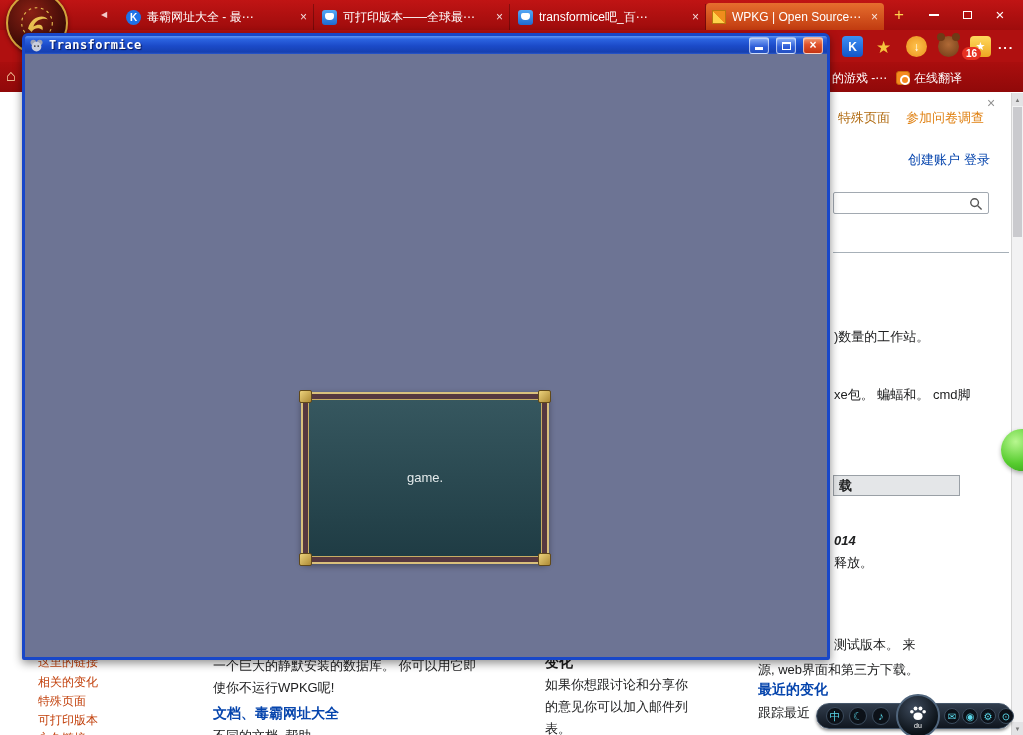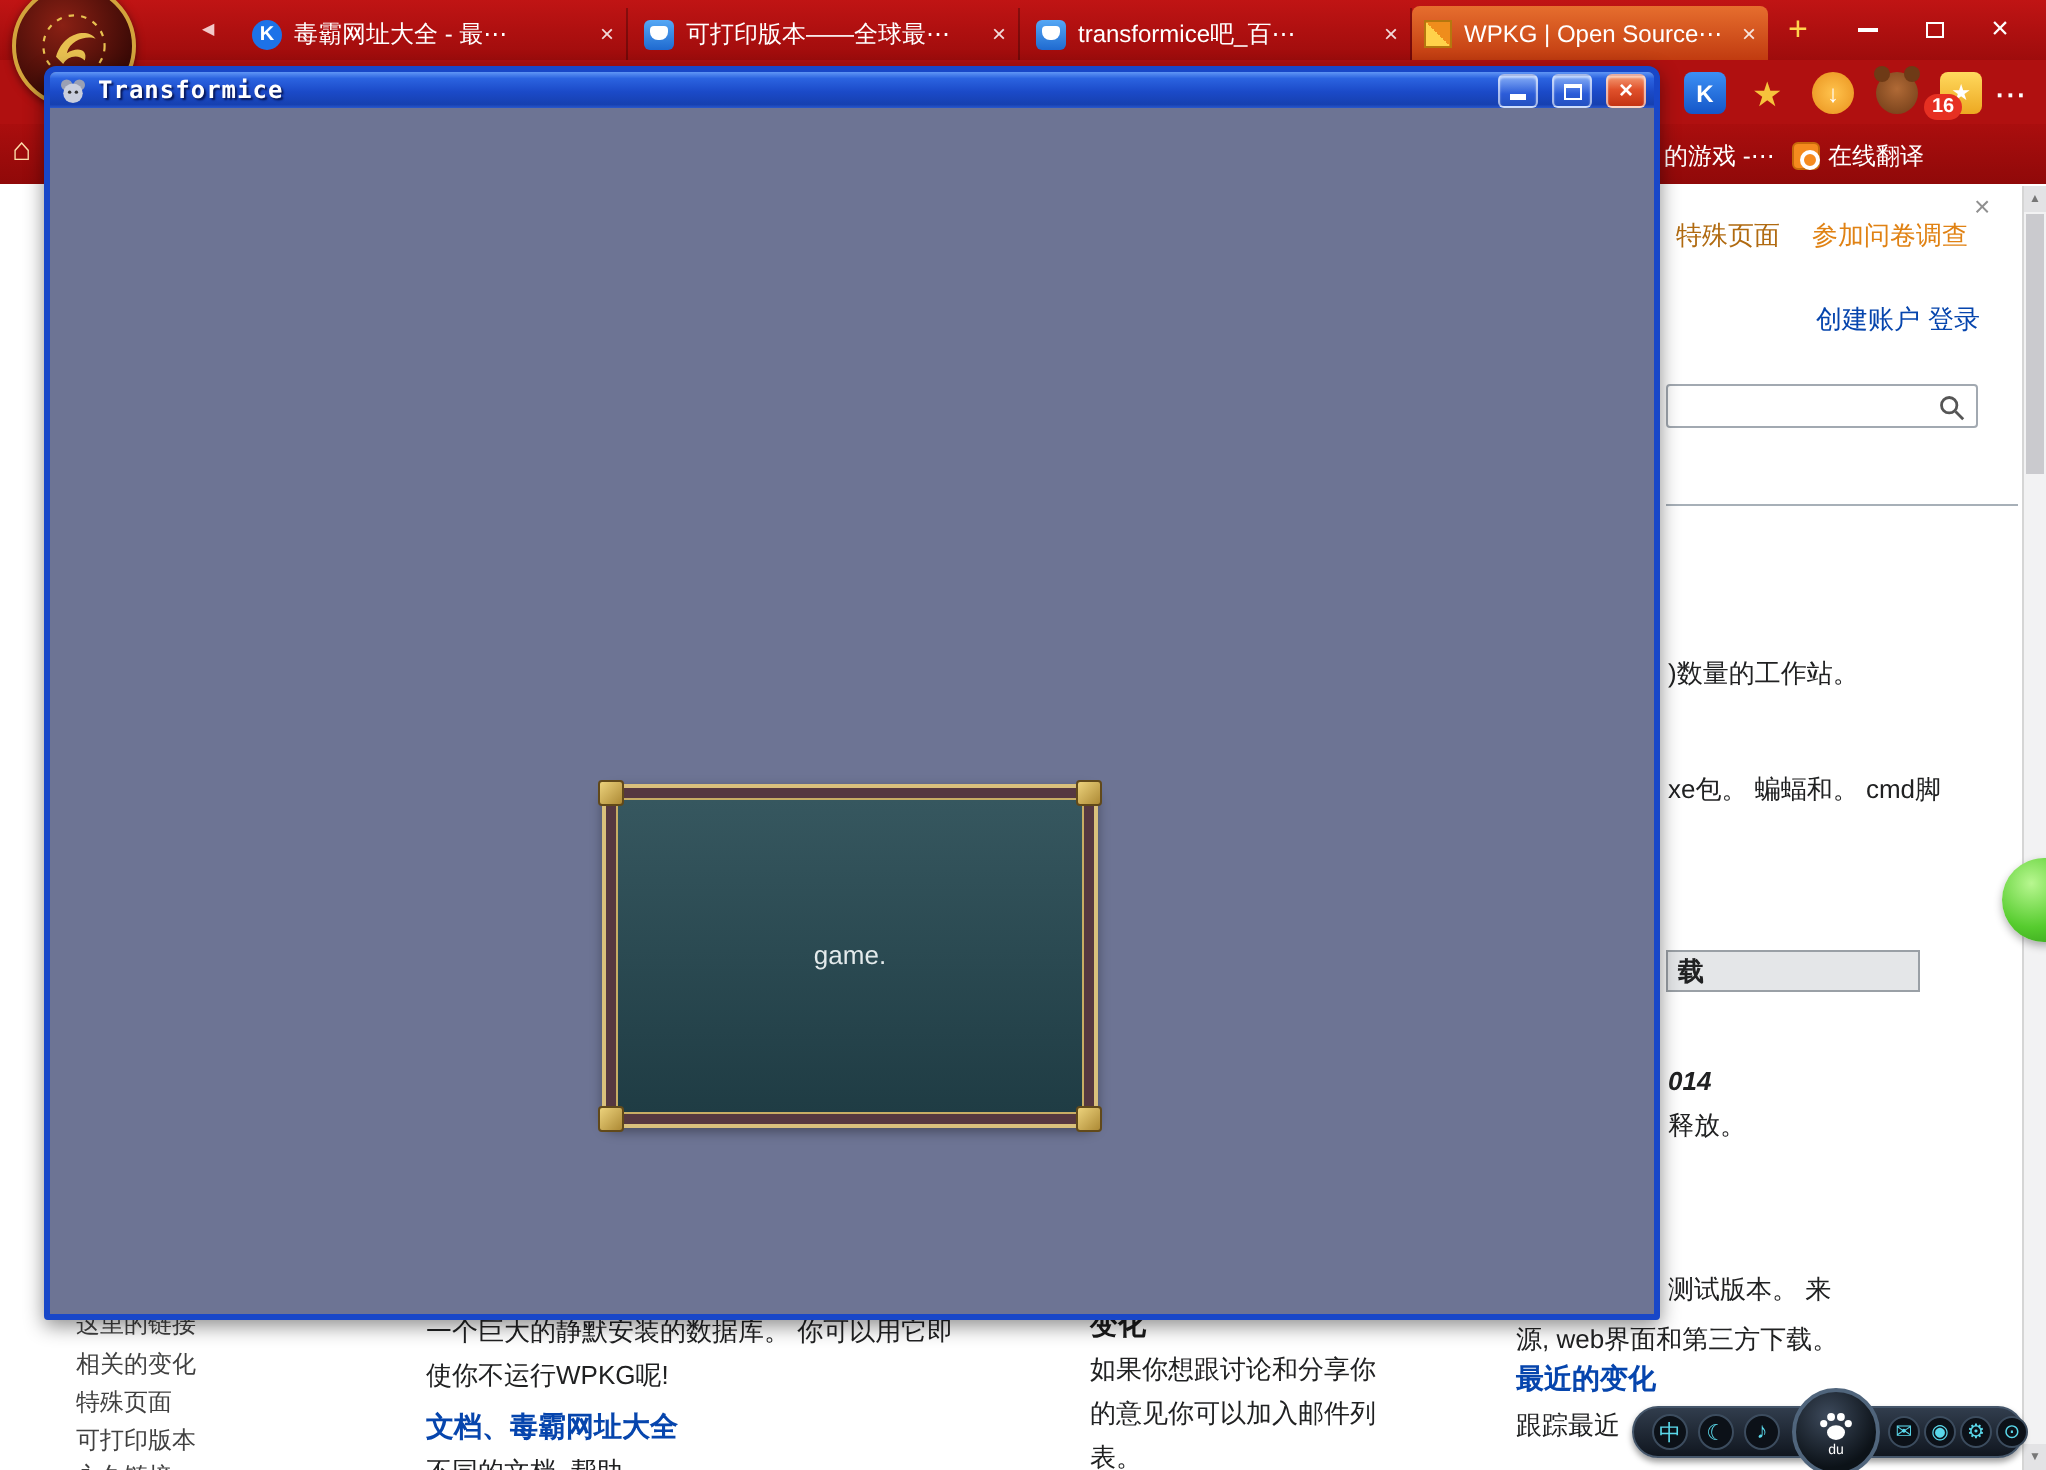--- a/index.html
+++ b/index.html
@@ -3,21 +3,21 @@
 <meta charset="utf-8">
 <style>
   * { margin:0; padding:0; box-sizing:border-box; }
   body { font-family:"Liberation Sans", sans-serif; background:#333; }
   .screen { position:relative; width:1023px; height:735px; overflow:hidden; background:#fff; }
 
   
   .page { position:absolute; left:0; top:92px; width:1023px; height:643px; background:#fff; }
   .t  { position:absolute; font-size:13px; color:#202122; white-space:nowrap; }
   .lk { position:absolute; font-size:13px; color:#0645ad; white-space:nowrap; cursor:pointer; }
-  .sk { position:absolute; font-size:12px; color:#404040; white-space:nowrap; cursor:pointer; }
+  .sk { position:absolute; font-size:12px; color:#c2410c; white-space:nowrap; cursor:pointer; }
   .hblue { position:absolute; font-size:14px; font-weight:bold; color:#0645ad; white-space:nowrap; cursor:pointer; }
   .hdark { position:absolute; font-size:14px; font-weight:bold; color:#1a1a1a; white-space:nowrap; }
   .search { position:absolute; width:156px; height:22px; border:1px solid #a2a9b1; border-radius:2px; background:#fff; padding:0 22px 0 6px; font-size:13px; }
   .mag { position:absolute; width:14px; height:14px; }
   .gbox { position:absolute; width:127px; height:21px; background:#e4e6e8; border:1px solid #9aa0a6; font-size:13px; font-weight:bold; color:#202122; line-height:19px; padding-left:5px; }
   .hrule { position:absolute; border-top:1px solid #a7b0b8; }
   .ncl { position:absolute; color:#909090; font-size:14px; cursor:pointer; }
 
   
   .scrollbar { position:absolute; left:1011px; top:93px; width:12px; height:642px; background:#f2f2f3; border-left:1px solid #d5d5d5; z-index:15; }

